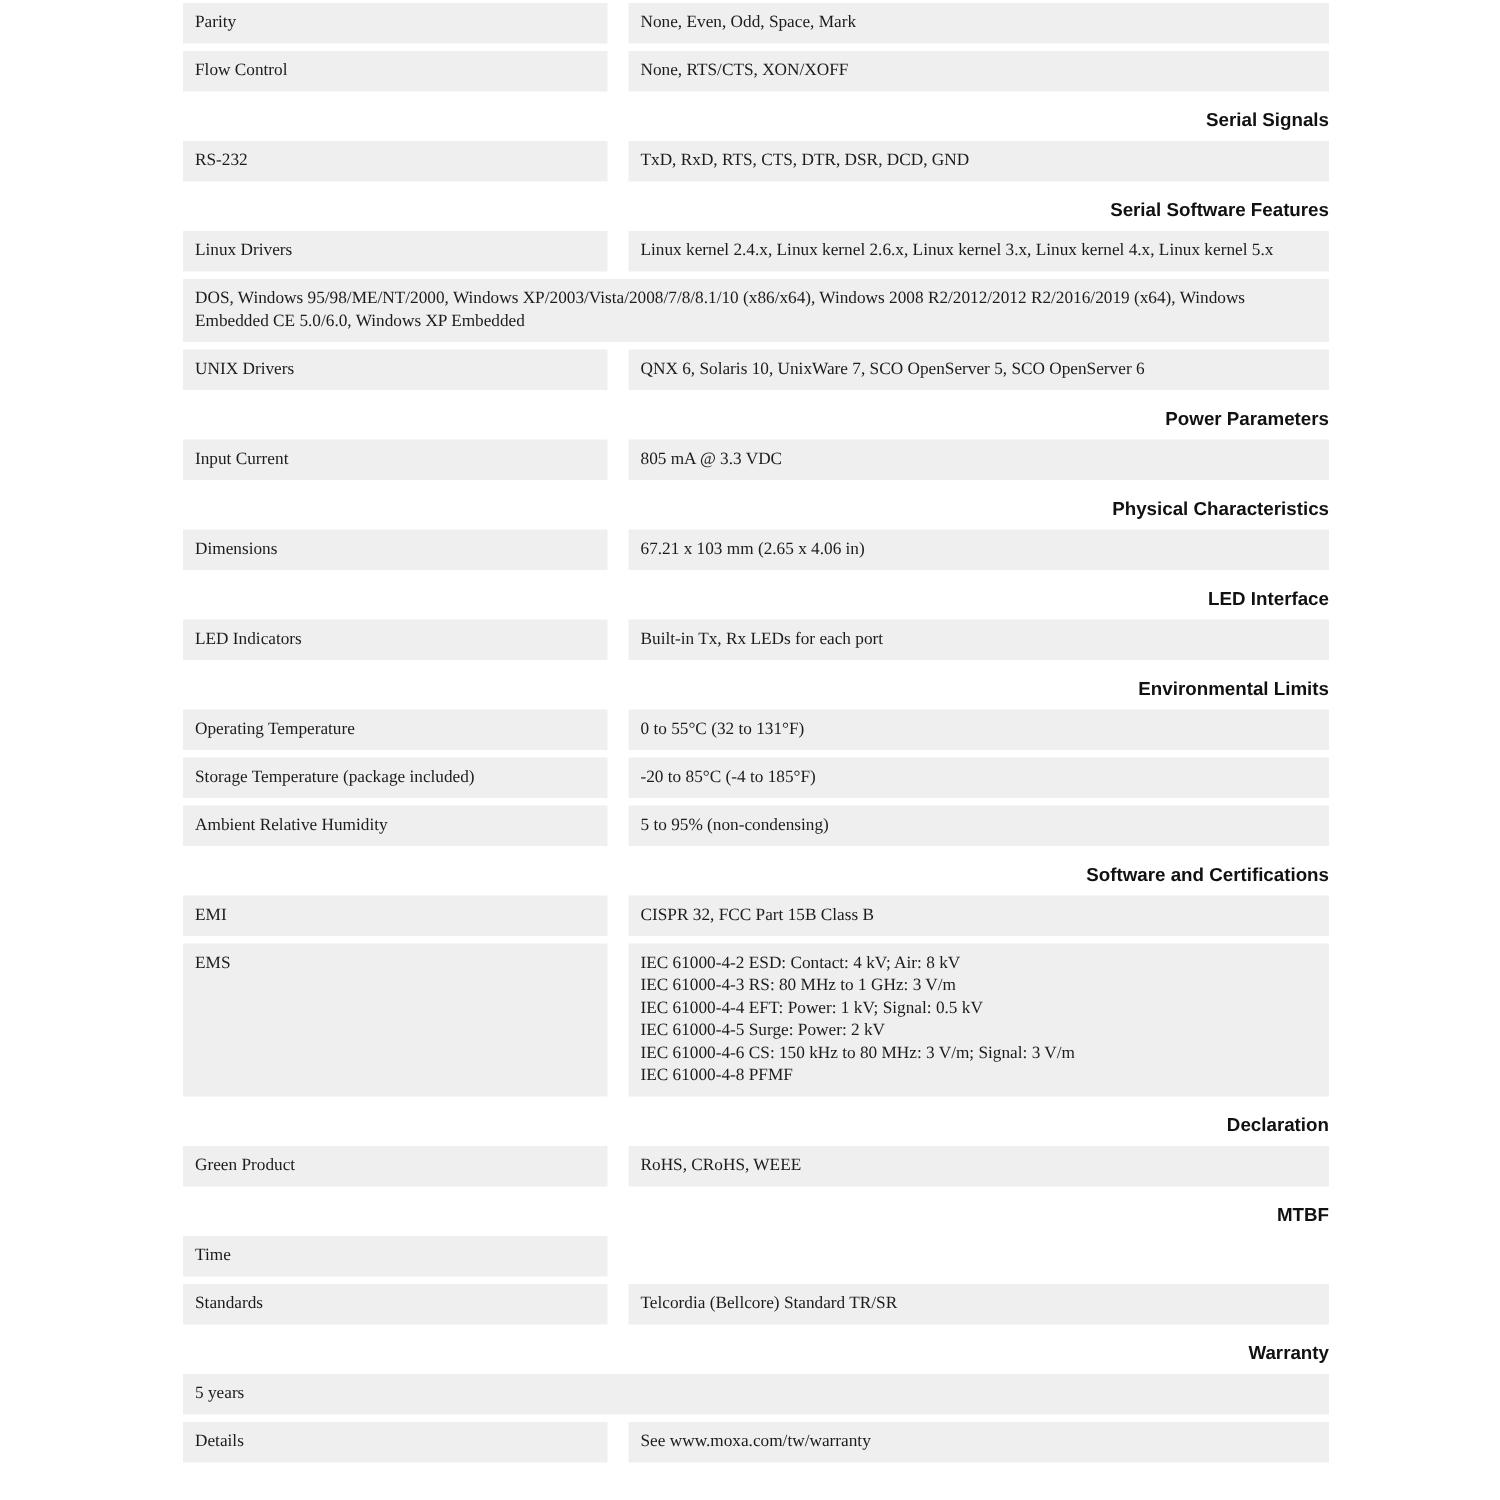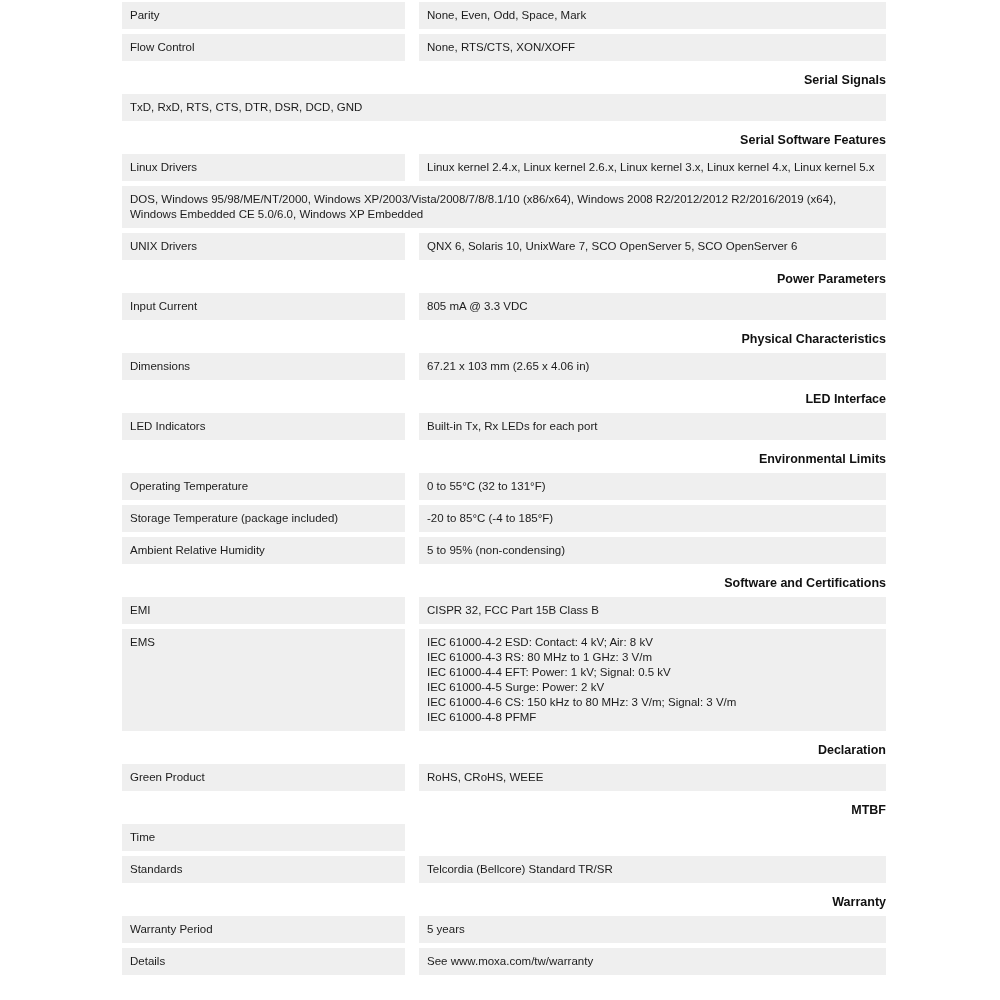--- a/index.html
+++ b/index.html
@@ -28,20 +28,21 @@
     display: flex;
     gap: 14px;
     margin-bottom: 5px;
   }
   .cell {
     background: #efefef;
     font-size: 11.5px;
     line-height: 15px;
     color: #1c1c1c;
     padding: 6px 10px 6px 8px;
+    font-family: Liberation Serif, serif;
   }
   .label-cell {
     width: 283px;
     flex: 0 0 283px;
   }
   .value-cell {
     flex: 1 1 auto;
     white-space: pre-line;
   }
 </style>
@@ -54,20 +55,21 @@
     <div class="cell label-cell">Parity</div>
     <div class="cell value-cell">None, Even, Odd, Space, Mark</div>
   </div>
   <div class="spec-row">
     <div class="cell label-cell">Flow Control</div>
     <div class="cell value-cell">None, RTS/CTS, XON/XOFF</div>
   </div>
 
   <div class="section-title">Serial Signals</div>
   <div class="spec-row">
+    <div class="cell label-cell">RS-232</div>
     <div class="cell value-cell">TxD, RxD, RTS, CTS, DTR, DSR, DCD, GND</div>
   </div>
 
   <div class="section-title">Serial Software Features</div>
   <div class="spec-row">
     <div class="cell label-cell">Linux Drivers</div>
     <div class="cell value-cell">Linux kernel 2.4.x, Linux kernel 2.6.x, Linux kernel 3.x, Linux kernel 4.x, Linux kernel 5.x</div>
   </div>
   <div class="spec-row">
     <div class="cell value-cell">DOS, Windows 95/98/ME/NT/2000, Windows XP/2003/Vista/2008/7/8/8.1/10 (x86/x64), Windows 2008 R2/2012/2012 R2/2016/2019 (x64), Windows Embedded CE 5.0/6.0, Windows XP Embedded</div>
@@ -134,21 +136,20 @@
   <div class="spec-row">
     <div class="cell label-cell">Time</div>
   </div>
   <div class="spec-row">
     <div class="cell label-cell">Standards</div>
     <div class="cell value-cell">Telcordia (Bellcore) Standard TR/SR</div>
   </div>
 
   <div class="section-title">Warranty</div>
   <div class="spec-row">
-    <div class="cell label-cell">Warranty Period</div>
     <div class="cell value-cell">5 years</div>
   </div>
   <div class="spec-row">
     <div class="cell label-cell">Details</div>
     <div class="cell value-cell">See www.moxa.com/tw/warranty</div>
   </div>
 
 </div>
 
 </body></html>

